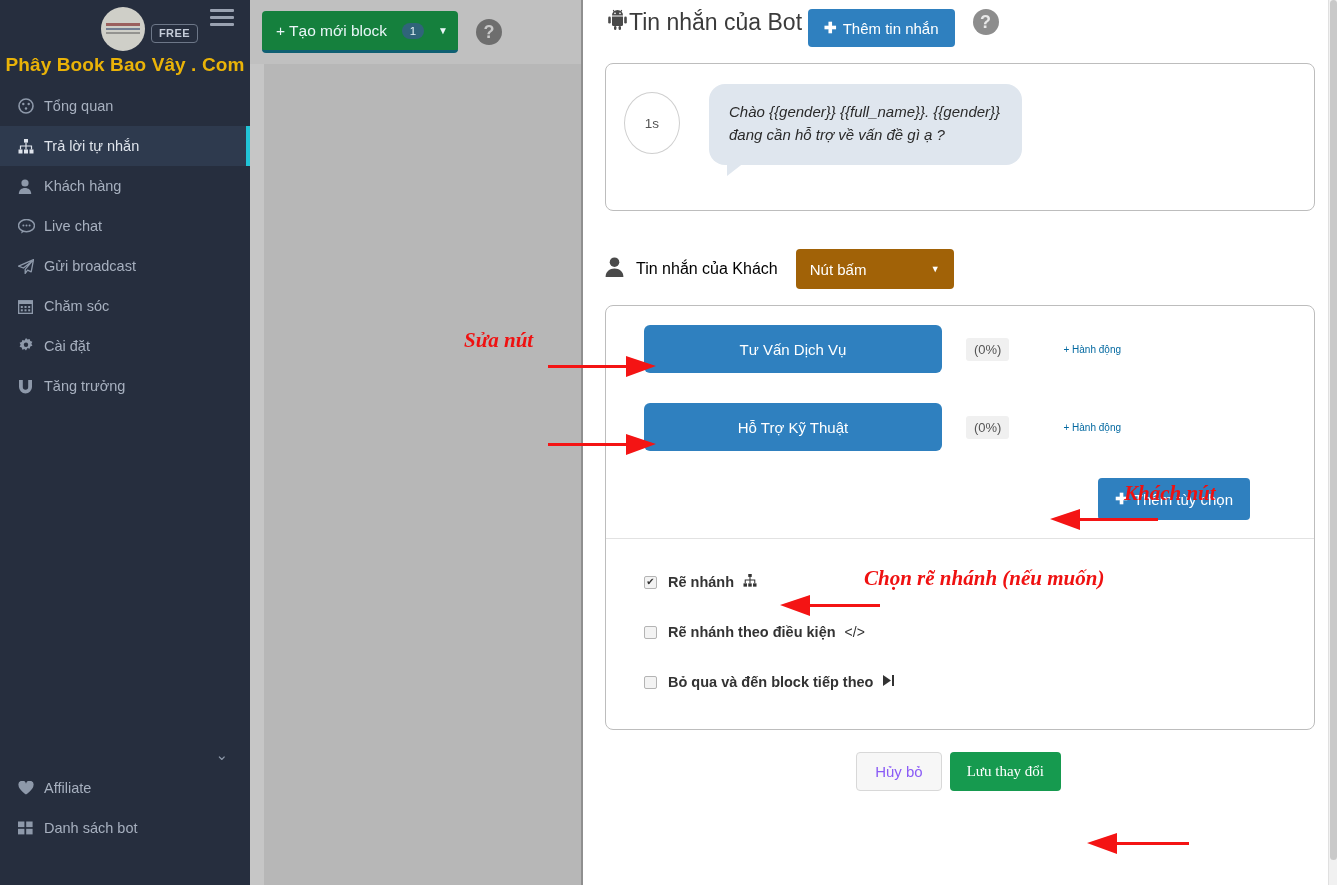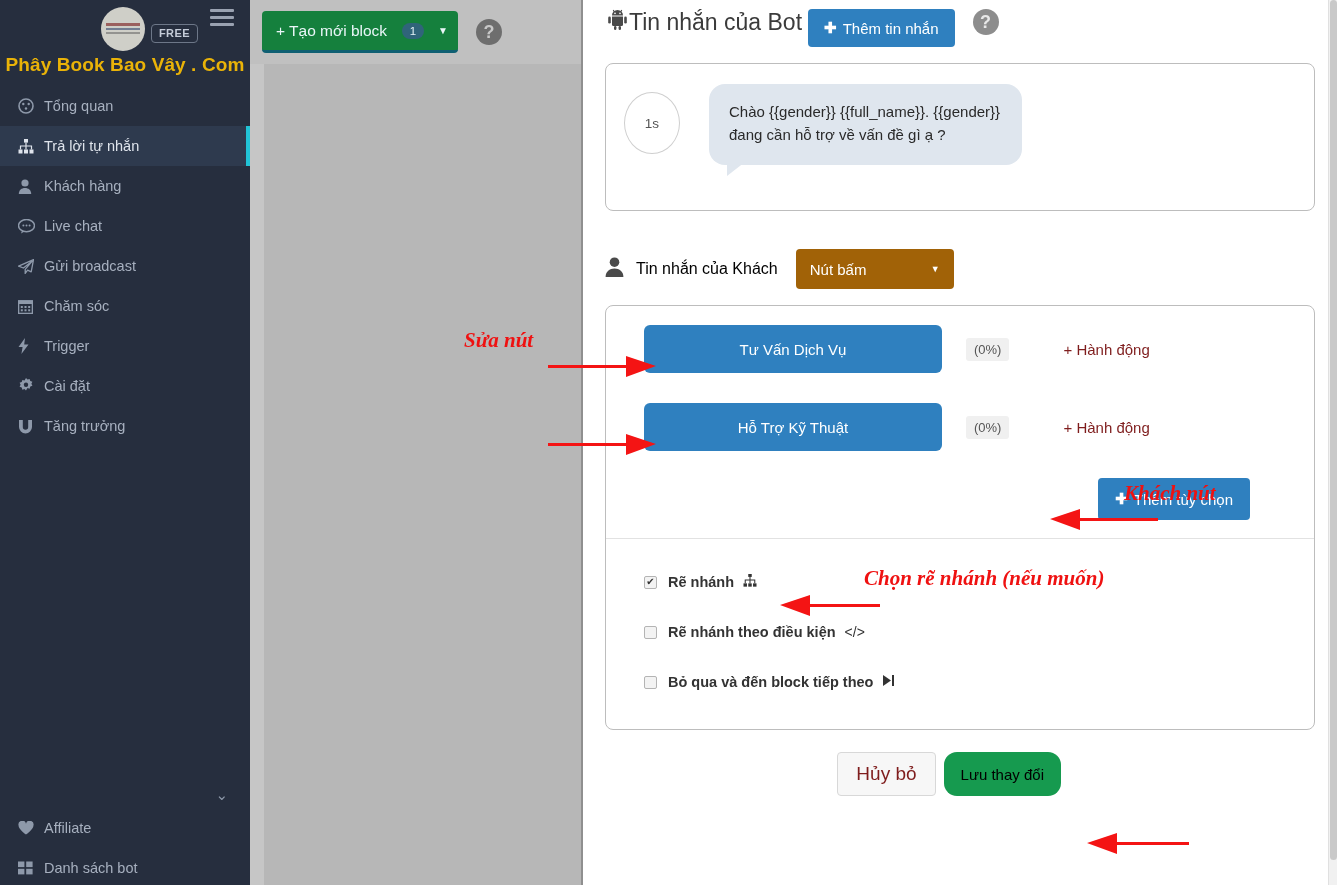--- a/index.html
+++ b/index.html
@@ -141,21 +141,21 @@
     position:absolute; left:18px; top:28px;
     width:56px; height:62px; border-radius:50%;
     border:1px solid #cfcfcf;
     display:flex; align-items:center; justify-content:center;
     font-size:13.5px; color:#555;
   }
   .bubble {
     position:absolute; left:103px; top:20px;
     background:#dfe6ee; border-radius:16px;
     padding:16px 22px 18px 20px; max-width:400px;
-    font-size:15px; color:#2a2a2a; line-height:1.55;
+    font-size:15px; color:#2a2a2a; line-height:1.55;font-style:italic;
   }
   .bubble::after {
     content:""; position:absolute; left:18px; bottom:-11px;
     width:0; height:0;
     border-left:0 solid transparent;
     border-right:18px solid transparent;
     border-top:14px solid #dfe6ee;
   }
 
   #guest-head { margin-top:38px; display:flex; align-items:center; gap:12px;}
@@ -177,49 +177,49 @@
   .opt-btn {
     background:#2f80bf; color:#fff; border-radius:6px;
     width:298px; height:48px; display:flex; align-items:center;
     justify-content:center; font-size:15px; cursor:pointer;
   }
   .pct {
     background:#f0f0f0; color:#555; font-size:13px;
     border-radius:3px; padding:4px 8px; margin-left:24px;
   }
   .act-link {
-    color:#7f1d1d; font-size:15px; margin-left:54px; cursor:pointer;
+    color:#0369a1; font-size:10px; margin-left:54px; cursor:pointer;
   }
   .addopt-wrap { display:flex; justify-content:flex-end; padding:8px 64px 18px 0;}
   .divider { border-top:1px solid #e2e2e2; }
 
   .chk-row { display:flex; align-items:center; height:50px; padding-left:38px; }
   .chkbox {
     width:13px; height:13px; border:1px solid #b4b4b4; background:#f3f3f3;
     border-radius:2px; margin-right:11px; display:inline-flex;
     align-items:center; justify-content:center; cursor:pointer; flex:0 0 13px;
   }
   .chkbox.on { background:#f3f3f3; }
   .chkbox.on::after { content:"\2714"; font-size:10px; color:#333; line-height:1;}
   .chk-label { font-size:14.5px; color:#333; font-weight:bold; }
   .chk-ic { margin-left:9px; color:#333; font-size:14px; }
 
   #footer-btns {
     display:flex; justify-content:flex-end; gap:0;
     margin-top:22px; padding-right:254px;
   }
   .btn-cancel {
-    background:#f7f7f7; border:1px solid #d8d8d8; color:#7f1d1d;
-    border-radius:4px; font-size:19px; padding:10px 18px; cursor:pointer;
+    background:#f7f7f7; border:1px solid #d8d8d8; color:#8b5cf6;
+    border-radius:4px; font-size:15px; padding:10px 18px; cursor:pointer;
     font-family:"Liberation Sans", sans-serif;
   }
   .btn-save {
-    background:#169a4f; border:none; color:#000000;
-    border-radius:13px; font-size:15px; padding:11px 17px; cursor:pointer;
-    margin-left:8px; font-family:Liberation Sans, sans-serif;
+    background:#169a4f; border:none; color:#ffffff;
+    border-radius:4px; font-size:15px; padding:11px 17px; cursor:pointer;
+    margin-left:8px; font-family:Liberation Serif, serif;
   }
 
   
   .anno {
     position:absolute; color:#ef1111;
     font-family:"Liberation Serif", serif;
     font-style:italic; font-weight:bold; font-size:21px;
     white-space:nowrap; pointer-events:none;
   }
   .arrow { position:absolute; pointer-events:none; }
@@ -309,28 +309,20 @@
                 <rect x="2.8" y="7" width="2" height="2"></rect>
                 <rect x="6.5" y="7" width="2" height="2"></rect>
                 <rect x="10.2" y="7" width="2" height="2"></rect>
                 <rect x="2.8" y="10.3" width="2" height="2"></rect>
                 <rect x="6.5" y="10.3" width="2" height="2"></rect>
                 <rect x="10.2" y="10.3" width="2" height="2"></rect>
               </g>
             </svg>
         </span>
         <span>Chăm sóc</span>
-      </div>
-      <div class="sb-item">
-        <span class="ic">
-          <svg width="11" height="16" viewBox="0 0 11 16">
-              <path d="M7 0 L0.5 9 H4.6 L3.4 16 L10.5 6.4 H6.2z" fill="currentColor"></path>
-            </svg>
-        </span>
-        <span>Trigger</span>
       </div>
       <div class="sb-item">
         <span class="ic">
           <svg width="16" height="16" viewBox="0 0 16 16">
               <path d="M8 0 l1.5 1.6 2.1-.7 .7 2.1 2.1 .8 -1 2 1 2 -2.1 .8 -.7 2.1 -2.1 -.7 L8 12.6 6.5 11 4.4 11.7 3.7 9.6 1.6 8.8 2.6 6.8 1.6 4.8 3.7 4 4.4 1.9 6.5 2.6z" fill="currentColor"></path>
               <circle cx="8" cy="6.8" r="2.2" fill="#262e3e"></circle>
             </svg>
         </span>
         <span>Cài đặt</span>
       </div>

